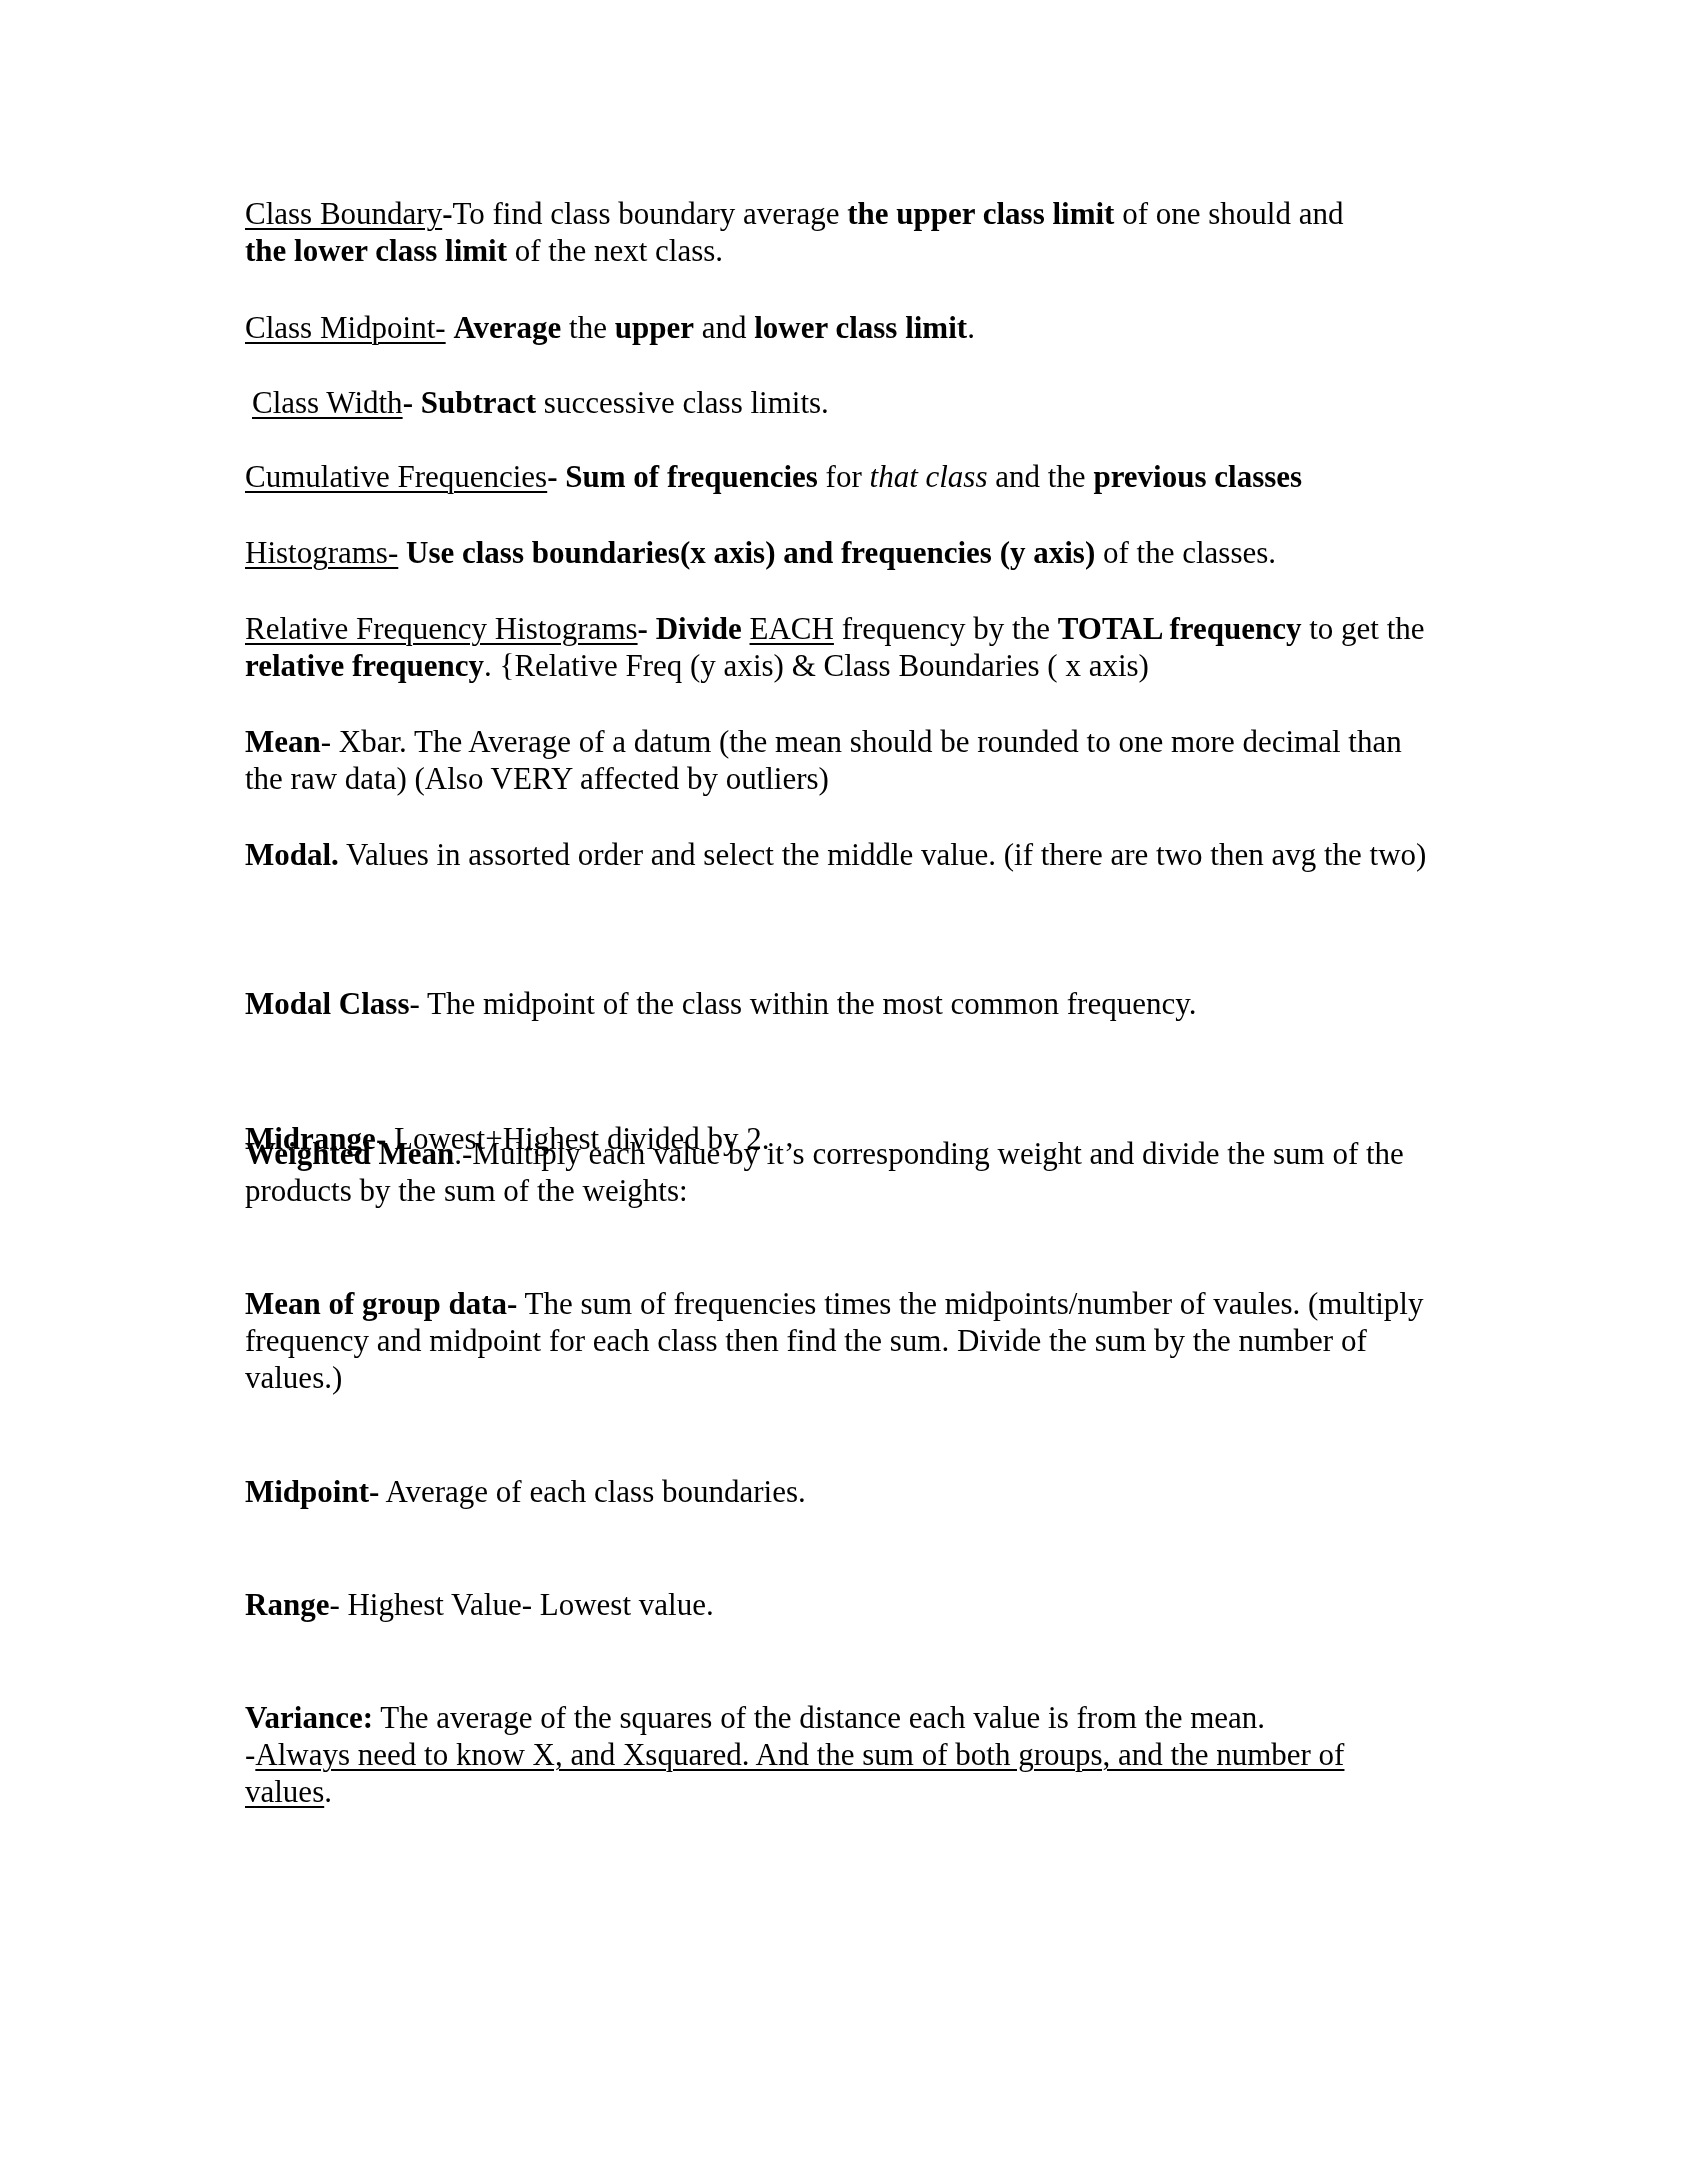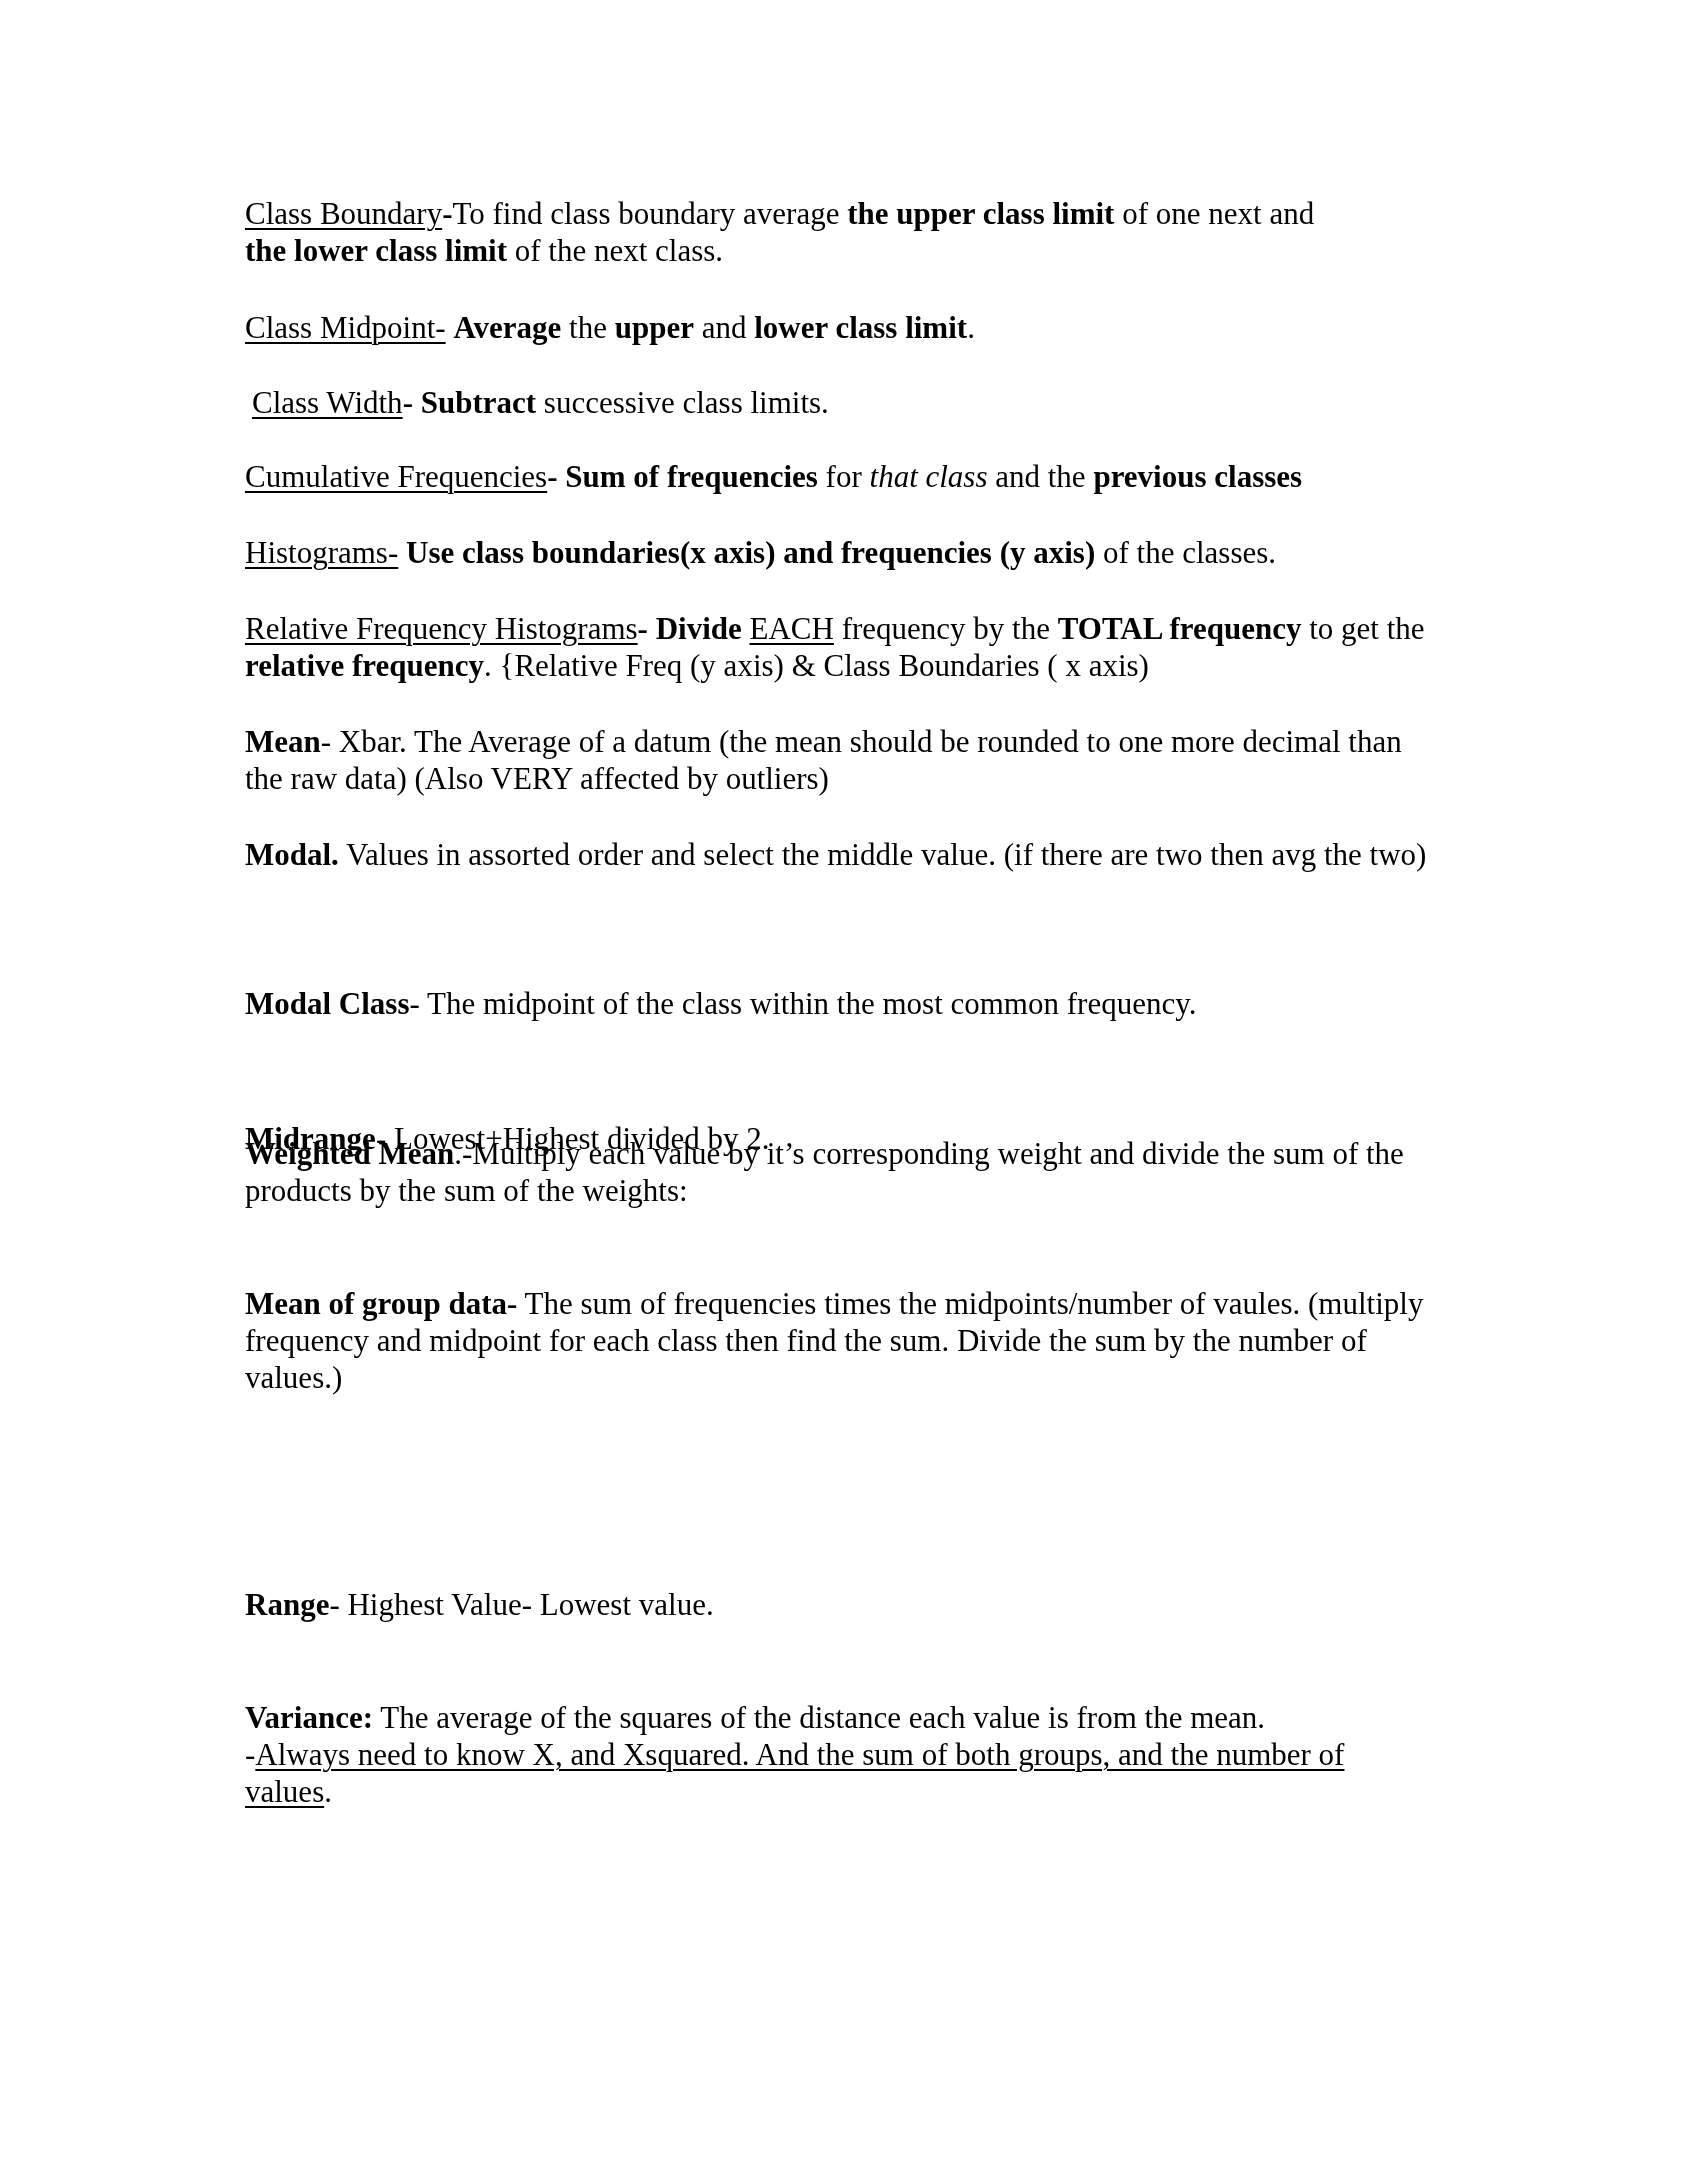--- a/index.html
+++ b/index.html
@@ -33,21 +33,21 @@
     .u { text-decoration: underline; text-underline-offset: 4px; text-decoration-thickness: 2px; }
     .b { font-weight: bold; }
     .i { font-style: italic; }
   </style>
 </head>
 <body>
 
 <div class="page">
 
   <div class="para" style="top:195px;">
-    <span class="u">Class Boundary</span><span class="b">-</span><span>To find class boundary average </span><span class="b">the upper class limit</span><span> of one next and </span><br><span class="b">the lower class limit</span><span> of the next class.</span>
+    <span class="u">Class Boundary</span><span class="b">-</span><span>To find class boundary average </span><span class="b">the upper class limit</span><span> of one should and </span><br><span class="b">the lower class limit</span><span> of the next class.</span>
   </div>
 
   <div class="para" style="top:309px;">
     <span class="u">Class Midpoint-</span><span> </span><span class="b">Average</span><span> the </span><span class="b">upper</span><span> and </span><span class="b">lower class limit</span><span>.</span>
   </div>
 
   <div class="para" style="top:384px;margin-left:7px;">
     <span class="u">Class Width</span><span class="b">- </span><span class="b">Subtract</span><span> successive class limits.</span>
   </div>
 
@@ -81,20 +81,23 @@
   </div>
 
   <div class="para" style="top:1135px;">
     <span class="b">Weighted Mean</span><span>.-Multiply each value by it’s corresponding weight and divide the sum of the products by the sum of the weights:</span>
   </div>
 
   <div class="para" style="top:1285px;">
     <span class="b">Mean of group data-</span><span> The sum of frequencies times the midpoints/number of vaules. (multiply frequency and midpoint for each class then find the sum. Divide the sum by the number of values.)</span>
   </div>
 
+  <div class="para" style="top:1473px;">
+    <span class="b">Midpoint-</span><span> Average of each class boundaries.</span>
+  </div>
 
   <div class="para" style="top:1586px;">
     <span class="b">Range</span><span>- Highest Value- Lowest value.</span>
   </div>
 
   <div class="para" style="top:1699px;">
     <span class="b">Variance:</span><span> The average of the squares of the distance each value is from the mean.</span><br><span>-</span><span class="u">Always need to know X, and Xsquared. And the sum of both groups, and the number of values</span><span>.</span>
   </div>
 
 </div>

